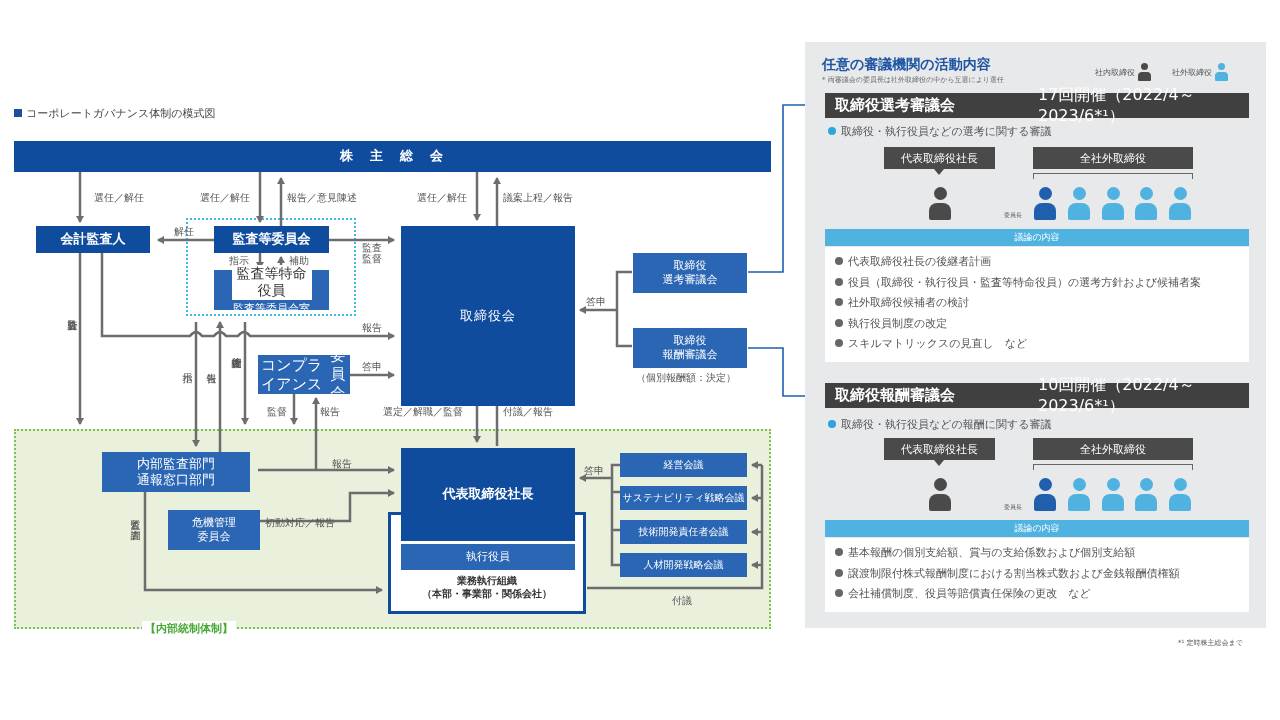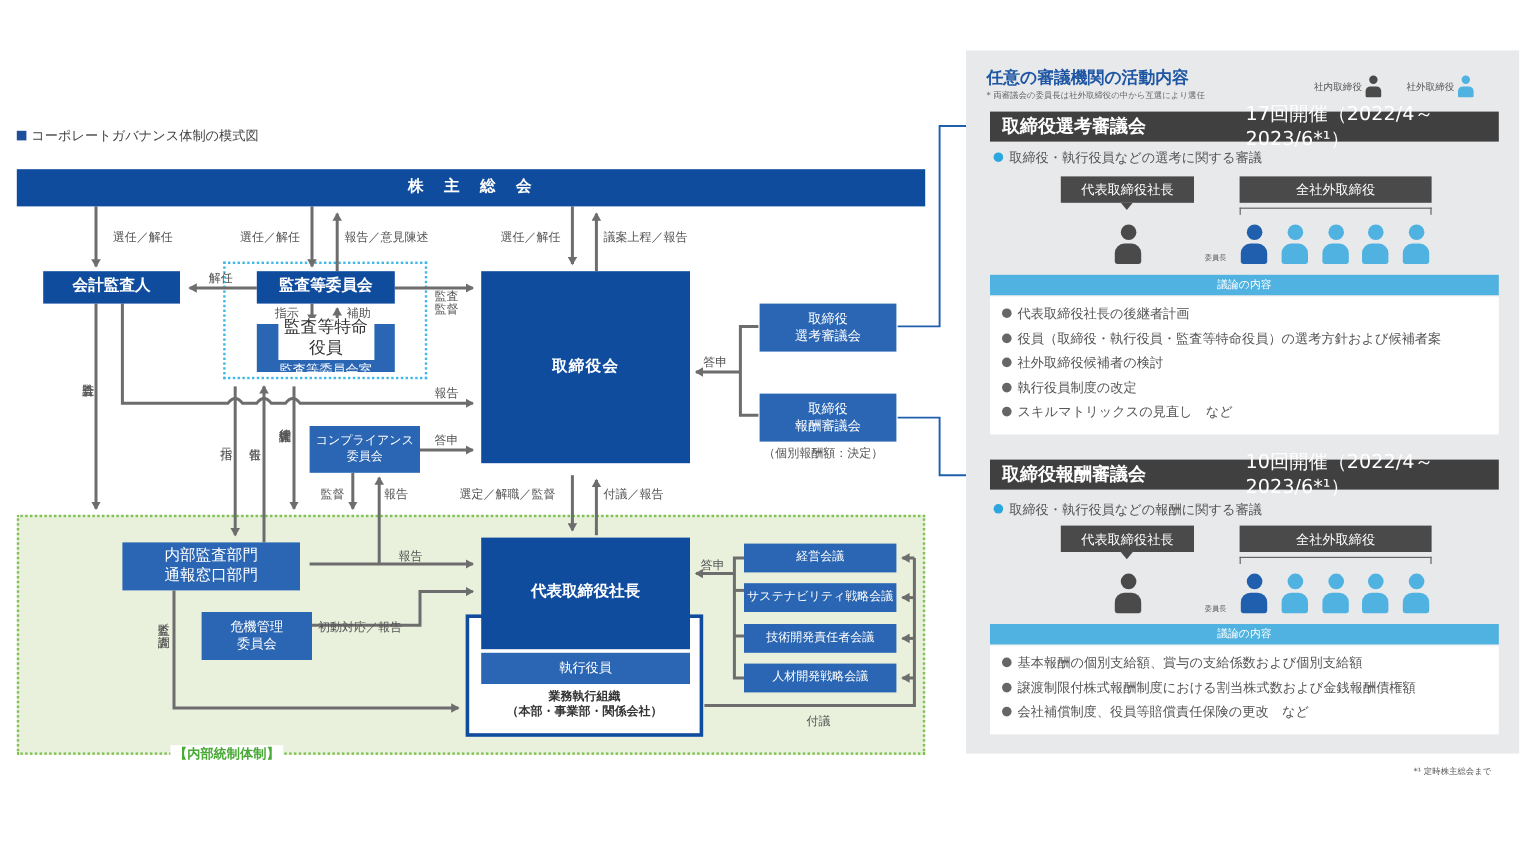--- a/index.html
+++ b/index.html
@@ -133,33 +133,33 @@
 
 <div class="box dark" style="left:36px;top:226px;width:114px;height:27px;font-size:13px;font-weight:bold;">会計監査人</div>
 
 <div class="box dark" style="left:214px;top:226px;width:115px;height:27px;font-size:13px;font-weight:bold;">監査等委員会</div>
 
 <div class="box mid" style="left:214px;top:270px;width:115px;height:40px;flex-direction:column;font-size:11px;">
   <div style="background:#fff;color:#333;width:80px;font-size:14px;margin-bottom:2px;">監査等特命役員</div>
   <div>監査等委員会室</div>
 </div>
 
-<div class="box dark" style="left:401px;top:226px;width:174px;height:160px;font-size:13px;font-weight:bold;letter-spacing:1px;">取締役会</div>
+<div class="box dark" style="left:401px;top:226px;width:174px;height:180px;font-size:13px;font-weight:normal;letter-spacing:1px;">取締役会</div>
 
 <div class="box mid" style="left:633px;top:253px;width:114px;height:40px;flex-direction:column;font-size:11px;">
   <div>取締役</div>
   <div>選考審議会</div>
 </div>
 <div class="box mid" style="left:633px;top:328px;width:114px;height:40px;flex-direction:column;font-size:11px;">
   <div>取締役</div>
   <div>報酬審議会</div>
 </div>
 <div class="lbl" style="left:636px;top:371px;">（個別報酬額：決定）</div>
 
-<div class="box mid" style="left:258px;top:355px;width:92px;height:39px;flex-direction:column;font-size:10px;">
+<div class="box mid" style="left:258px;top:355px;width:92px;height:39px;font-size:15px;">
   <div>コンプライアンス</div>
   <div>委員会</div>
 </div>
 
 <div class="box mid" style="left:102px;top:452px;width:148px;height:40px;flex-direction:column;font-size:13px;">
   <div>内部監査部門</div>
   <div>通報窓口部門</div>
 </div>
 
 <div class="box mid" style="left:168px;top:510px;width:92px;height:40px;flex-direction:column;font-size:11px;">

